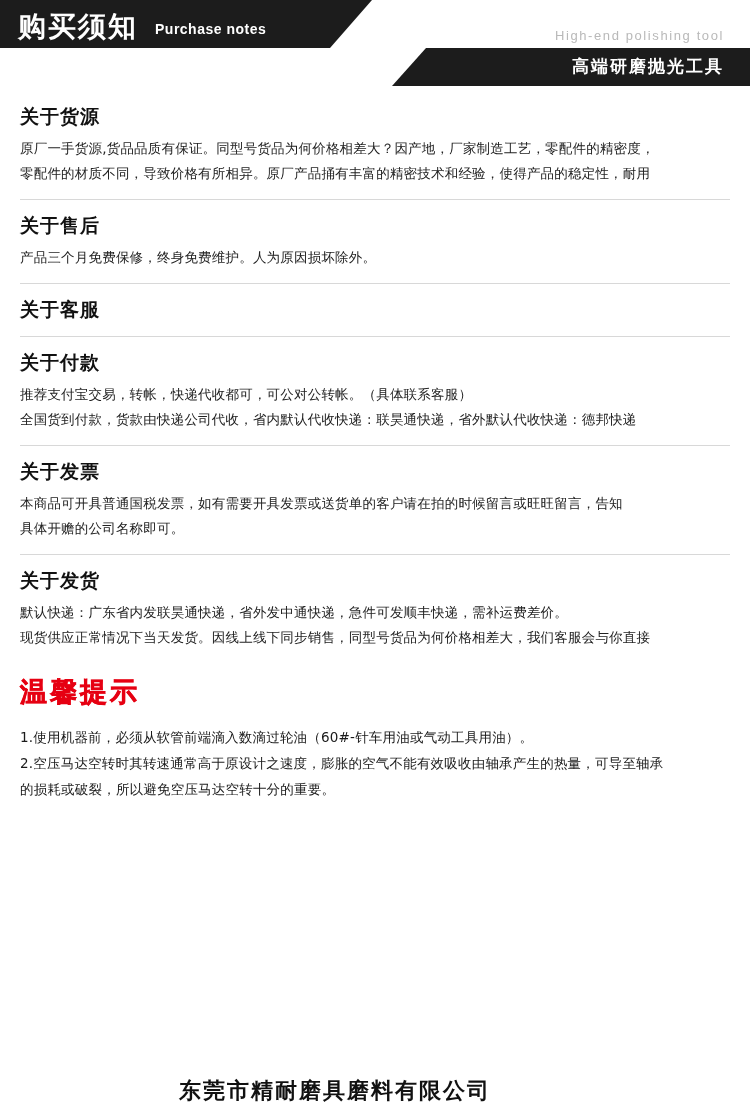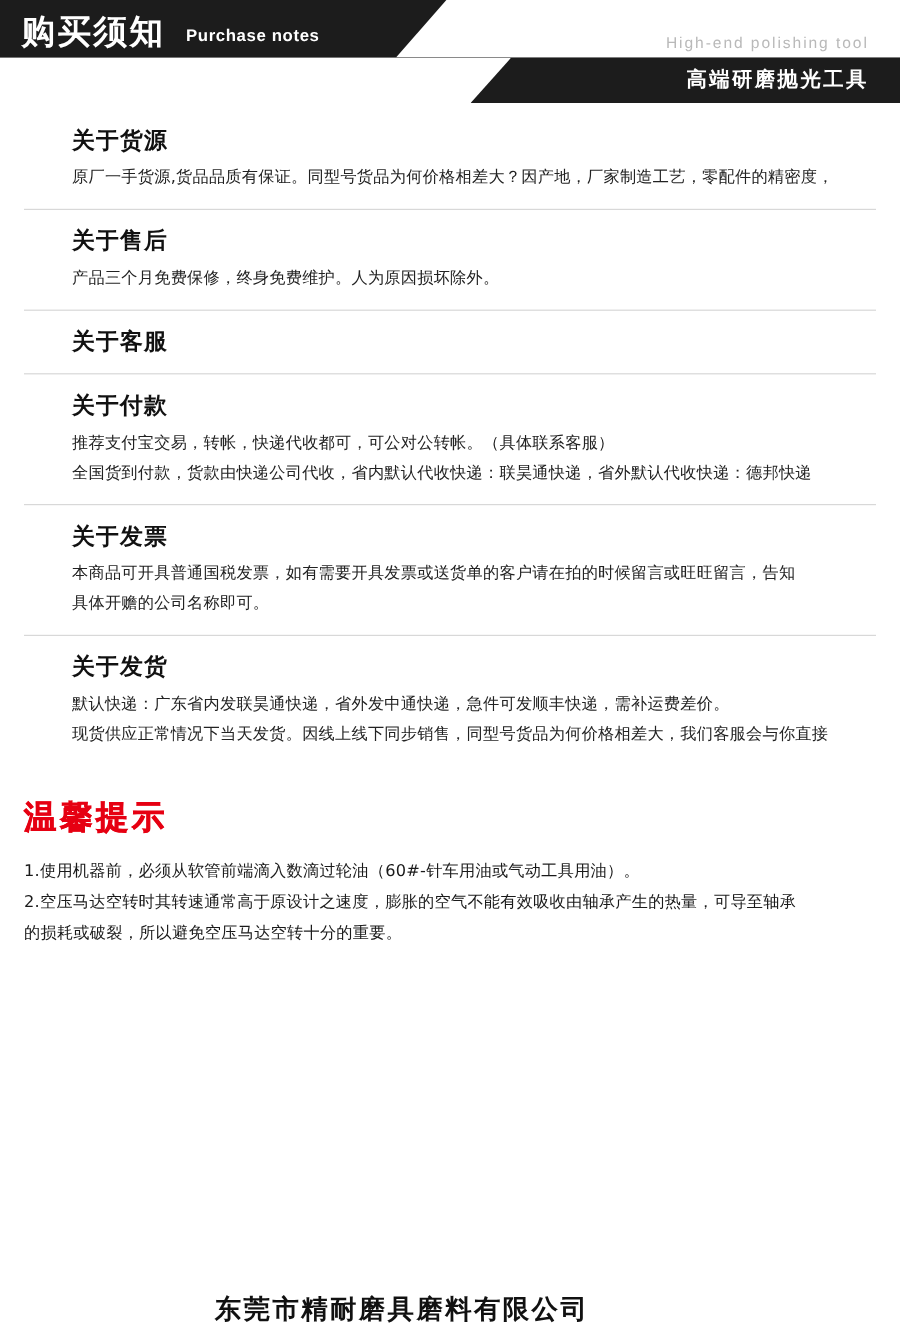--- a/index.html
+++ b/index.html
@@ -89,21 +89,20 @@
     letter-spacing: 2px;
     font-family: "DejaVu Sans", "Liberation Sans", sans-serif;
   }
 
   
   .content {
     padding: 18px 20px 0 20px;
   }
   .section {
     margin-bottom: 6px;
-    margin-left: 40px;
   }
   .section-title {
     font-size: 19px;
     font-weight: bold;
     color: #111111;
     letter-spacing: 1px;
     margin: 0 0 6px 0;
     font-family: "DejaVu Sans", "Liberation Sans", sans-serif;
   }
   .section-body {
@@ -118,21 +117,21 @@
   }
   .divider {
     height: 1px;
     background: #d8d8d8;
     margin: 13px 0 13px 0;
     border: 0;
   }
 
   
   .warn-block {
-    margin-top: 38px;
+    margin-top: 24px;
   }
   .warn-title {
     font-size: 27px;
     font-weight: bold;
     color: #e60012;
     letter-spacing: 3px;
     font-family: "DejaVu Sans", "Liberation Sans", sans-serif;
     margin-bottom: 14px;
     -webkit-text-stroke: 0.6px #e60012;
   }
@@ -175,20 +174,21 @@
   <div class="header-sub-en">High-end polishing tool</div>
   <div class="header-sub-cn">高端研磨抛光工具</div>
 </div>
 
 <div class="content">
 
   <div class="section">
     <div class="section-title">关于货源</div>
     <div class="section-body">
       <p>原厂一手货源,货品品质有保证。同型号货品为何价格相差大？因产地，厂家制造工艺，零配件的精密度，</p>
+      <p>零配件的材质不同，导致价格有所相异。原厂产品捅有丰富的精密技术和经验，使得产品的稳定性，耐用</p>
     </div>
   </div>
   <hr class="divider">
 
   <div class="section">
     <div class="section-title">关于售后</div>
     <div class="section-body">
       <p>产品三个月免费保修，终身免费维护。人为原因损坏除外。</p>
     </div>
   </div>

